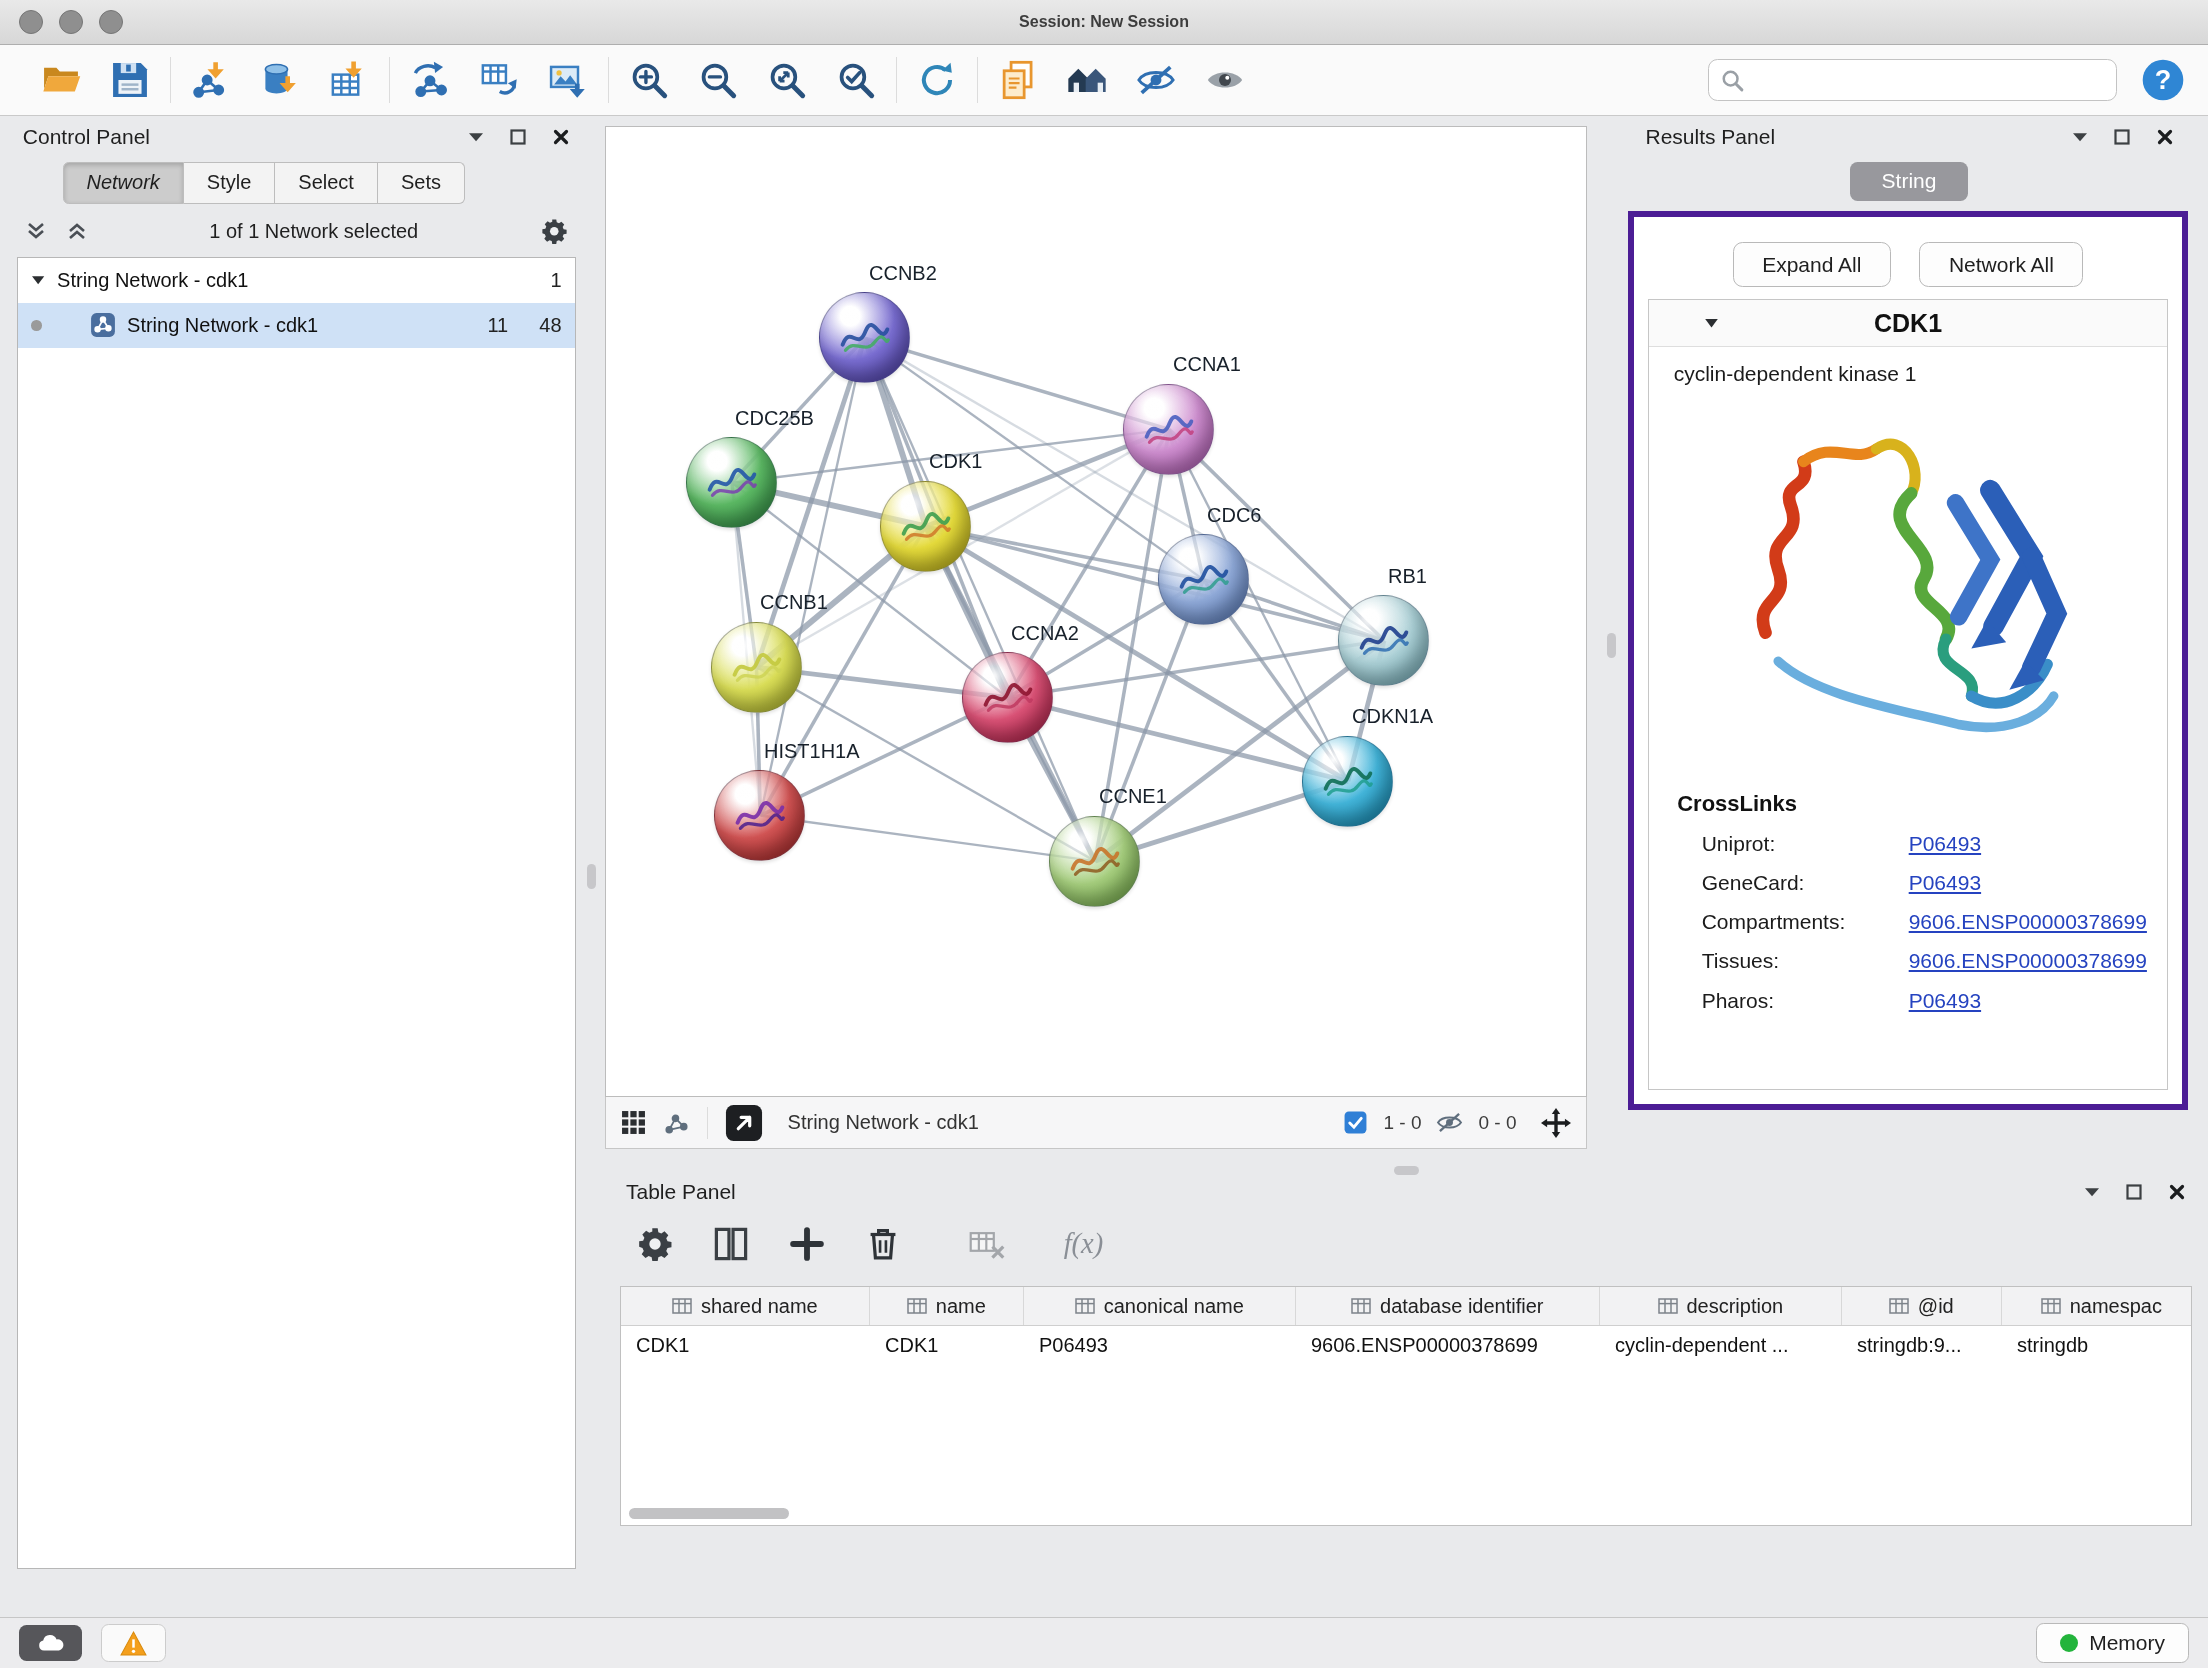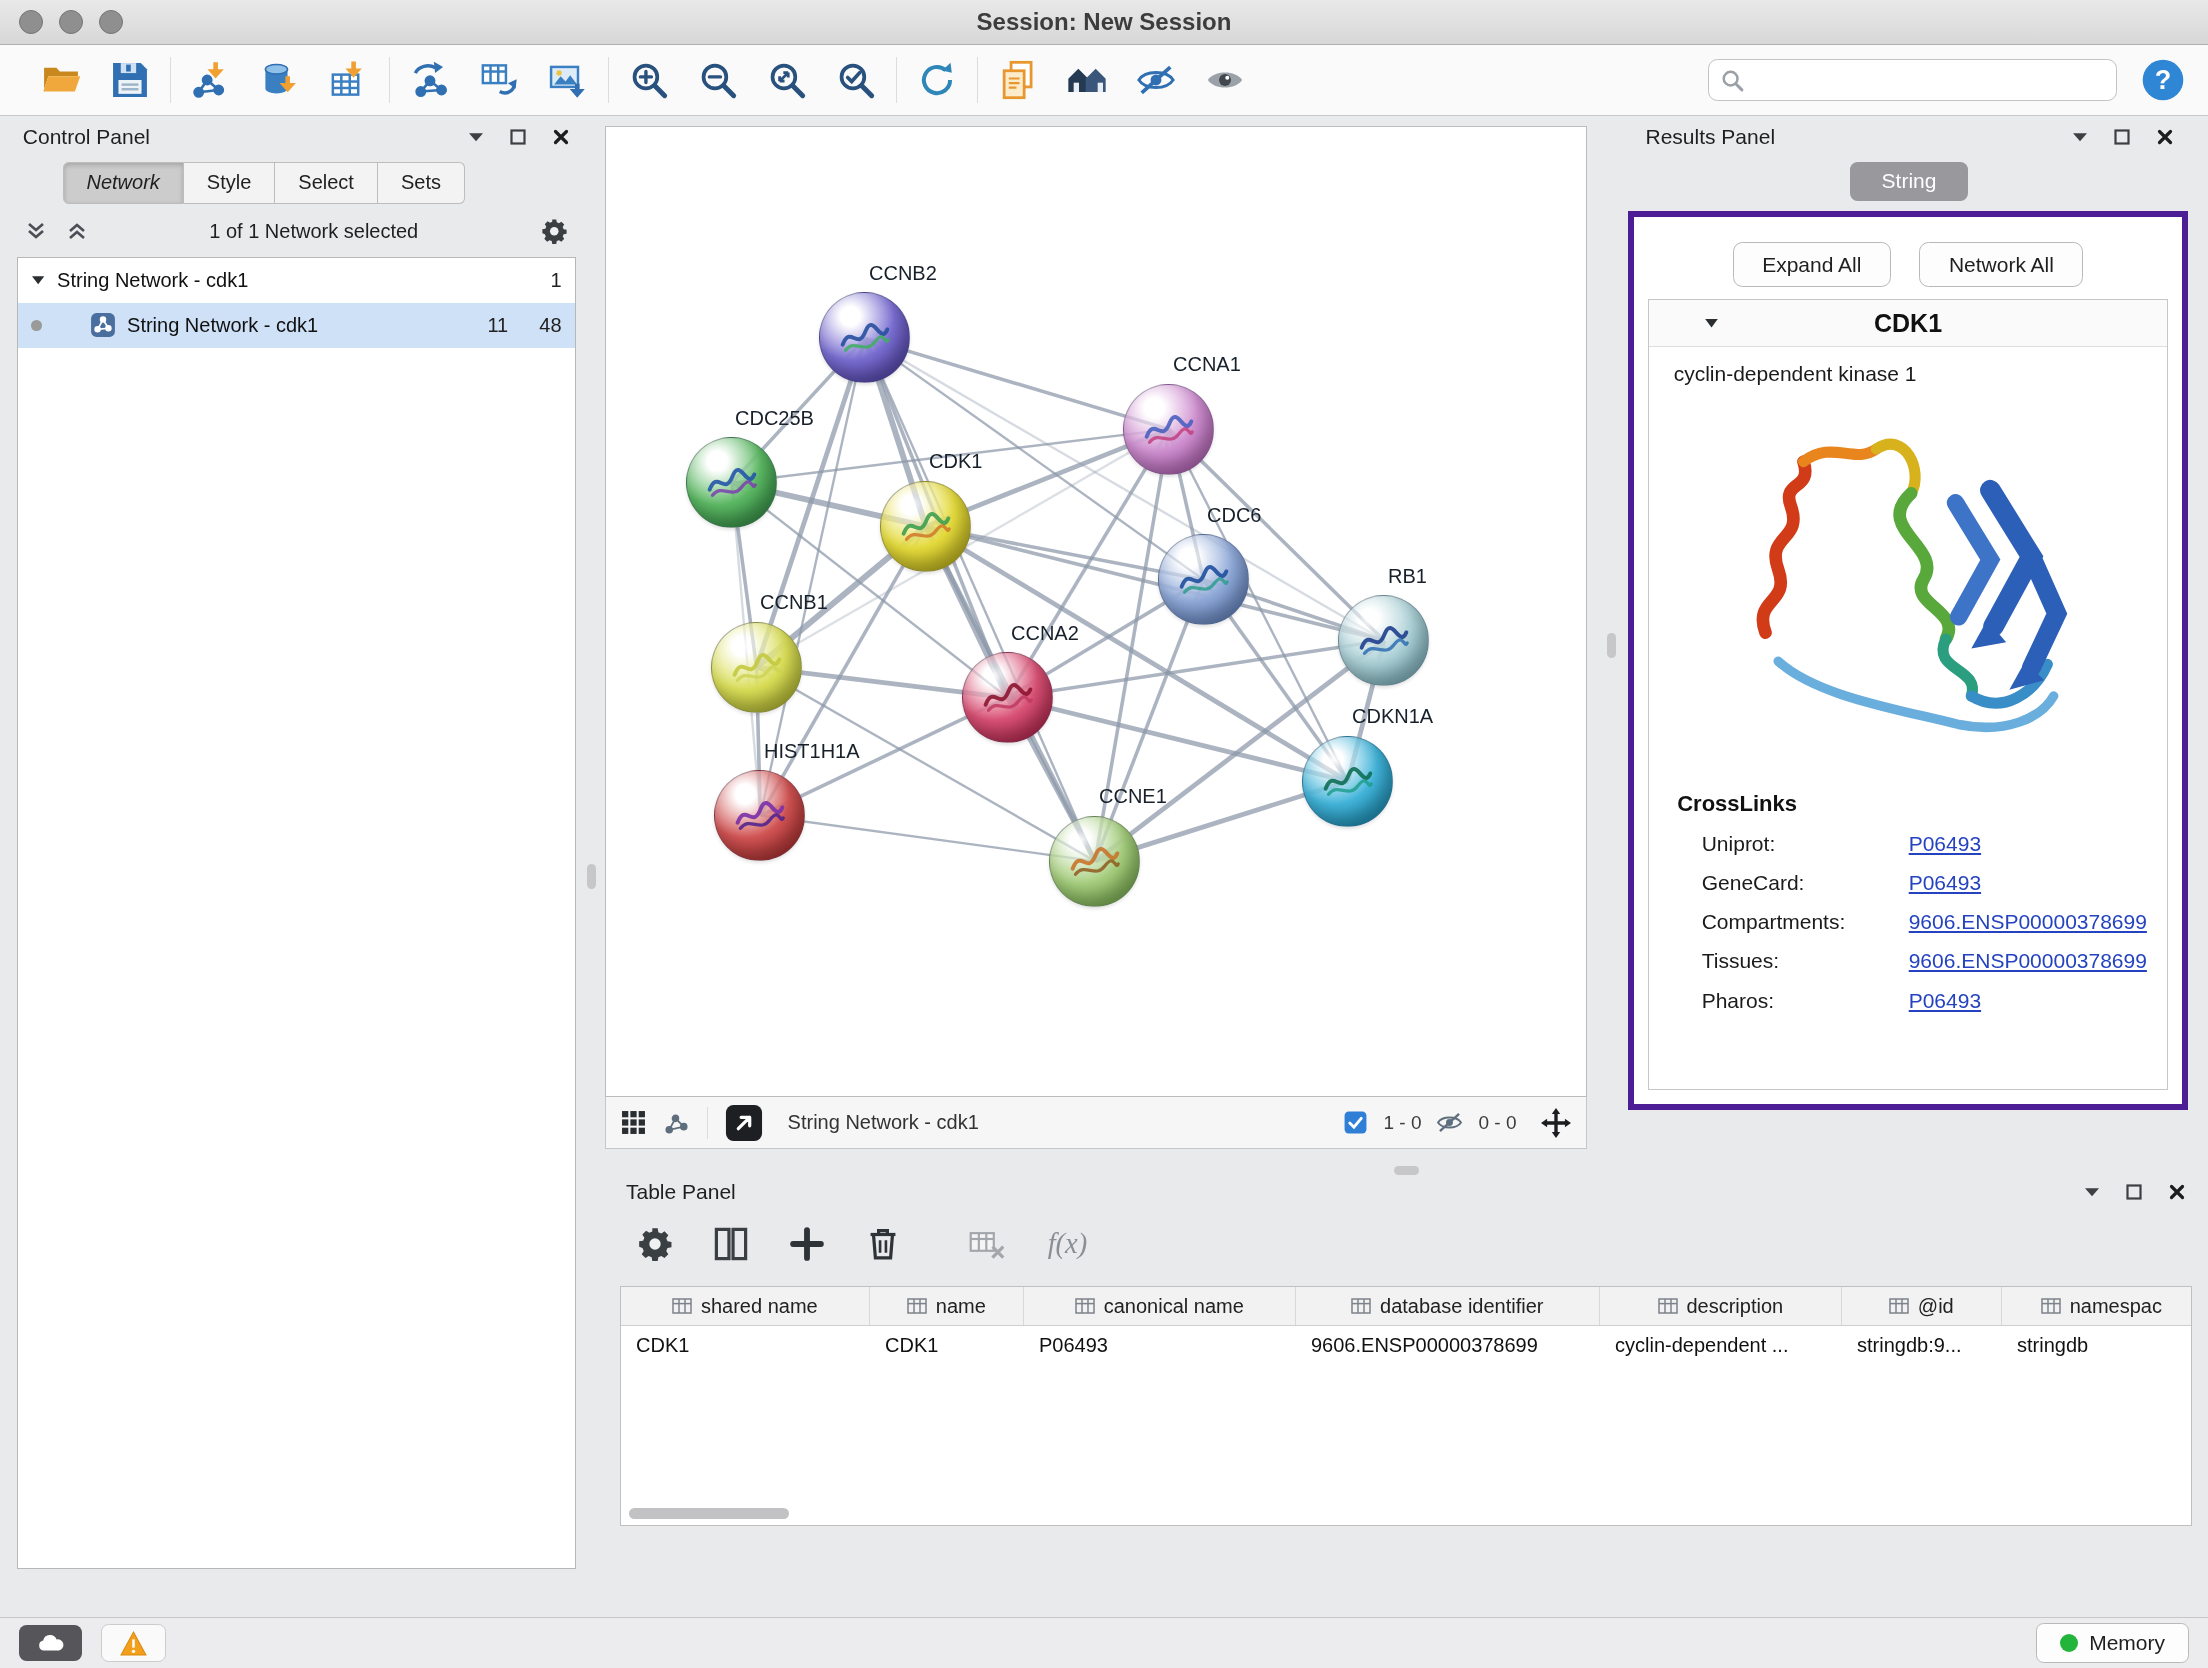--- a/index.html
+++ b/index.html
@@ -4,21 +4,21 @@
 <style>
   html,body{margin:0;padding:0;background:#e9eaec;font-family:"Liberation Sans",sans-serif;}
   #window{position:relative;width:2208px;height:1668px;background:#e9eaec;overflow:hidden;}
   .icon{display:inline-flex;align-items:center;justify-content:center;}
   .icon svg{display:block;}
 
   
   #titlebar{position:absolute;top:0;left:0;right:0;height:44px;background:linear-gradient(#e9e9e9,#d7d7d7);border-bottom:1px solid #aeaeae;display:flex;align-items:center;justify-content:center;}
   .traffic{position:absolute;left:19px;top:9.5px;display:flex;gap:16px;}
   .tl{width:24px;height:24px;border-radius:50%;background:#8f8f8f;border:1px solid #767676;box-sizing:border-box;}
-  #window-title{font-size:24px;font-weight:700;color:#3d3d3d;}
+  #window-title{font-size:16px;font-weight:700;color:#3d3d3d;}
 
   
   #toolbar{position:absolute;top:45px;left:0;right:0;height:71px;background:#fafafa;border-bottom:1px solid #c9c9c9;display:flex;align-items:center;padding:0 21px;box-sizing:border-box;}
   #toolbar-groups{display:flex;align-items:center;}
   .tool-group{display:flex;align-items:center;gap:23px;padding:0 17px;}
   .vsep{width:1px;height:46px;background:#dcdcdc;}
   .tbtn{width:46px;height:46px;display:flex;align-items:center;justify-content:center;cursor:pointer;}
   .tbtn svg{width:40px;height:40px;}
   #search-box{margin-left:auto;width:409px;height:42px;background:#fff;border:1px solid #c3c3c3;border-radius:9.5px;display:flex;align-items:center;padding:0 11.4px;box-sizing:border-box;gap:7.6px;}
   #search-box svg{width:25px;height:25px;}
@@ -77,21 +77,21 @@
   #rp-desc{padding:15px 0 0 25px;font-size:21px;color:#1b1b1b;}
   #rp-structure{display:block;margin:5.7px auto 0 auto;}
   #rp-crosslinks-title{margin:19px 0 7.6px 28.5px;font-size:22px;font-weight:700;color:#111;}
   .cl-row{display:flex;align-items:center;padding:7.6px 0 7.6px 53px;font-size:21px;}
   .cl-label{width:207px;color:#1b1b1b;}
   .cl-value{color:#2543c0;text-decoration:underline;cursor:pointer;}
 
   
   #table-panel{position:absolute;left:605px;top:1162px;width:1596px;height:455px;}
   #tp-header{padding:13.3px 15px 0 21px;}
-  #tp-toolbar{display:flex;align-items:center;gap:34px;padding:13.3px 0 0 28.5px;}
+  #tp-toolbar{display:flex;align-items:center;gap:50px;padding:13.3px 0 0 28.5px;}
   .tp-btn{width:42px;height:42px;display:flex;align-items:center;justify-content:center;cursor:pointer;}
   .tp-btn svg{width:38px;height:38px;}
   .tp-btn.disabled{margin-left:28.5px;opacity:.55;}
   .fx{font-family:"Liberation Serif",serif;font-style:italic;font-size:28.5px;color:#8a8f96;margin-left:5.7px;}
   #tp-table{position:absolute;left:15px;right:9.5px;top:124px;height:238px;background:#fff;border:1px solid #c0c0c0;overflow:hidden;}
   #tp-thead{display:flex;height:38px;background:#f2f2f3;border-bottom:1px solid #cfcfcf;}
   .th{display:flex;align-items:center;justify-content:center;gap:8.6px;font-size:20px;color:#222;border-right:1px solid #d8d8d8;box-sizing:border-box;flex:0 0 auto;white-space:nowrap;overflow:hidden;}
   .tr{display:flex;height:38px;align-items:center;}
   .td{font-size:20px;color:#111;padding-left:15px;box-sizing:border-box;flex:0 0 auto;white-space:nowrap;overflow:hidden;}
   #tp-hscroll{position:absolute;left:7.6px;bottom:5.7px;height:11.4px;width:98%;}

